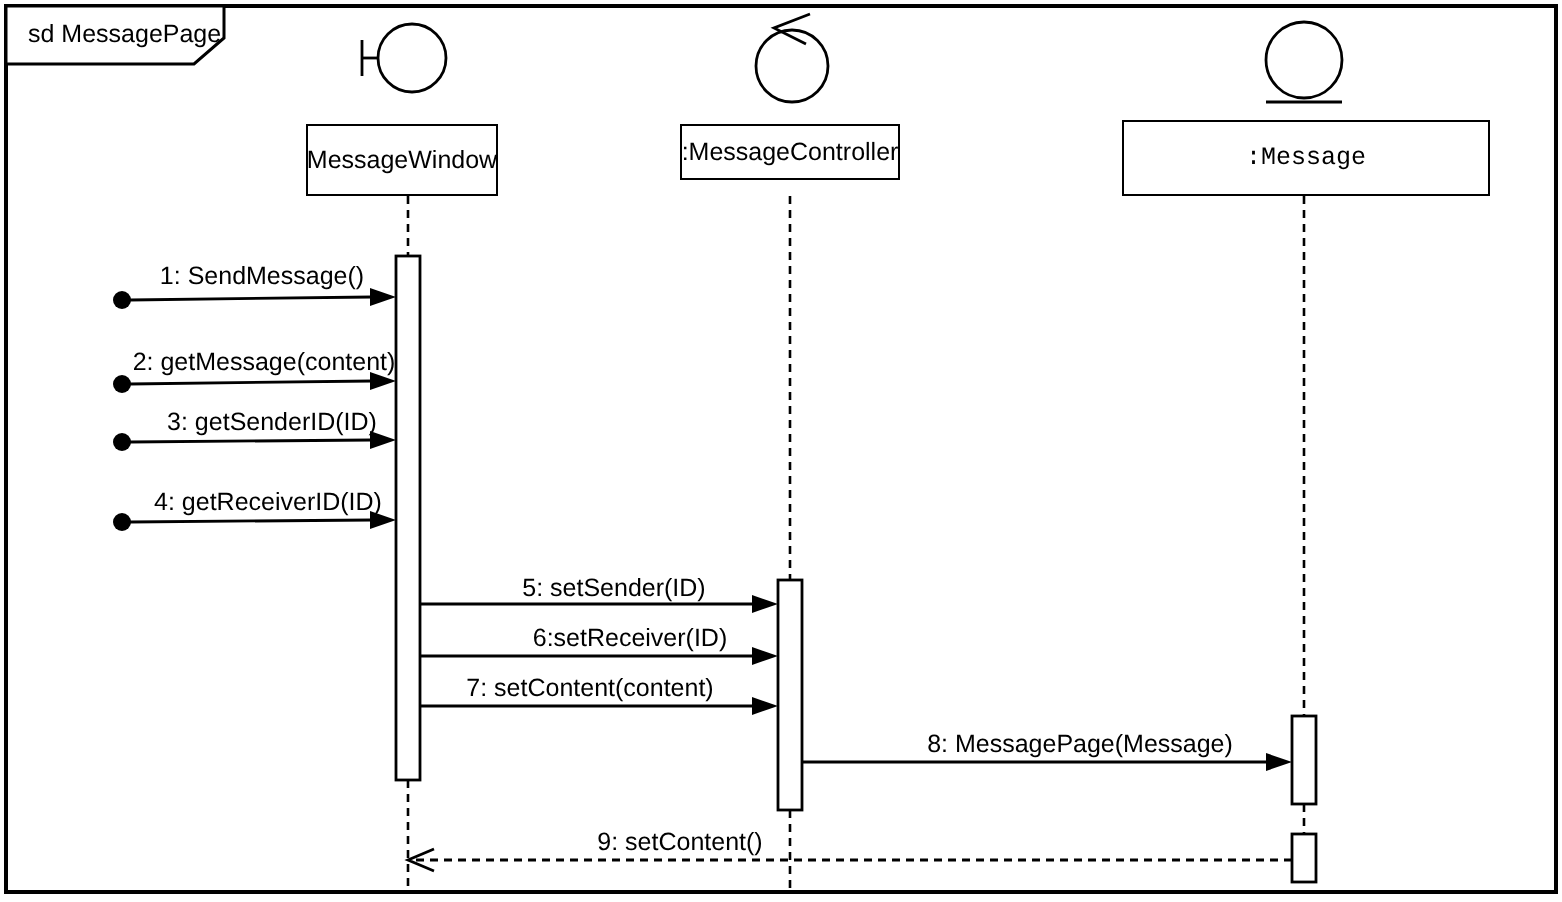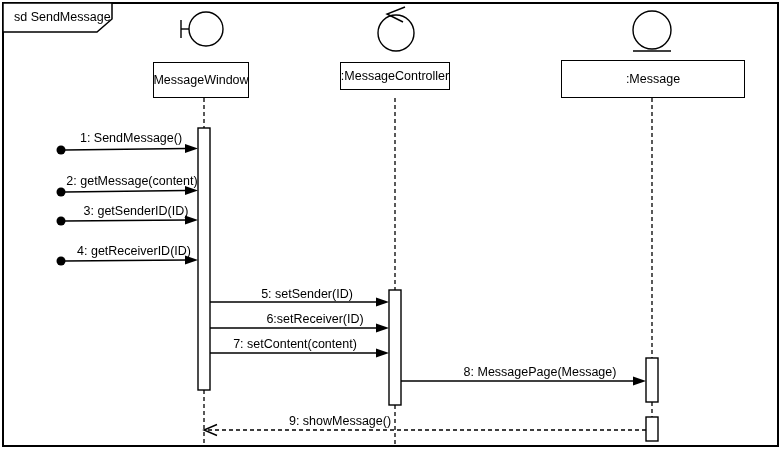--- a/index.html
+++ b/index.html
@@ -104,35 +104,35 @@
       <polygon points="389,353 376,348.5 376,357.5" fill="#000" stroke="none"></polygon>
 
       <line x1="401" y1="381" x2="634" y2="381"></line>
       <polygon points="646,381 633,376.5 633,385.5" fill="#000" stroke="none"></polygon>
 
       <line x1="646" y1="430" x2="206" y2="430" stroke-dasharray="4 3"></line>
       <polyline points="217,424.5 204,430 217,435.5" fill="none"></polyline>
     </g>
   </svg>
 
-  <div class="frame-title">sd SendMessage</div>
+  <div class="frame-title">sd MessagePage</div>
 
   <div class="head-box" style="left:153px;top:62px;width:96px;height:36px;text-align:center;">
     <span>MessageWindow</span>
   </div>
   <div class="head-box" style="left:340px;top:62px;width:110px;height:28px;">
     <span>:MessageController</span>
   </div>
-  <div class="head-box" style="left:561px;top:60px;width:184px;height:38px;">
+  <div class="head-box" style="left:561px;top:60px;width:184px;height:38px;font-family:Liberation Mono, monospace;">
     <span>:Message</span>
   </div>
 
   <div class="msg-label" style="left:131px;top:131px;">1: SendMessage()</div>
   <div class="msg-label" style="left:132px;top:174px;">2: getMessage(content)</div>
   <div class="msg-label" style="left:136px;top:204px;">3: getSenderID(ID)</div>
   <div class="msg-label" style="left:134px;top:244px;">4: getReceiverID(ID)</div>
   <div class="msg-label" style="left:307px;top:287px;">5: setSender(ID)</div>
   <div class="msg-label" style="left:315px;top:312px;">6:setReceiver(ID)</div>
   <div class="msg-label" style="left:295px;top:337px;">7: setContent(content)</div>
   <div class="msg-label" style="left:540px;top:365px;">8: MessagePage(Message)</div>
-  <div class="msg-label" style="left:340px;top:414px;">9: showMessage()</div>
+  <div class="msg-label" style="left:340px;top:414px;">9: setContent()</div>
 
 </div>
 
 </body></html>

